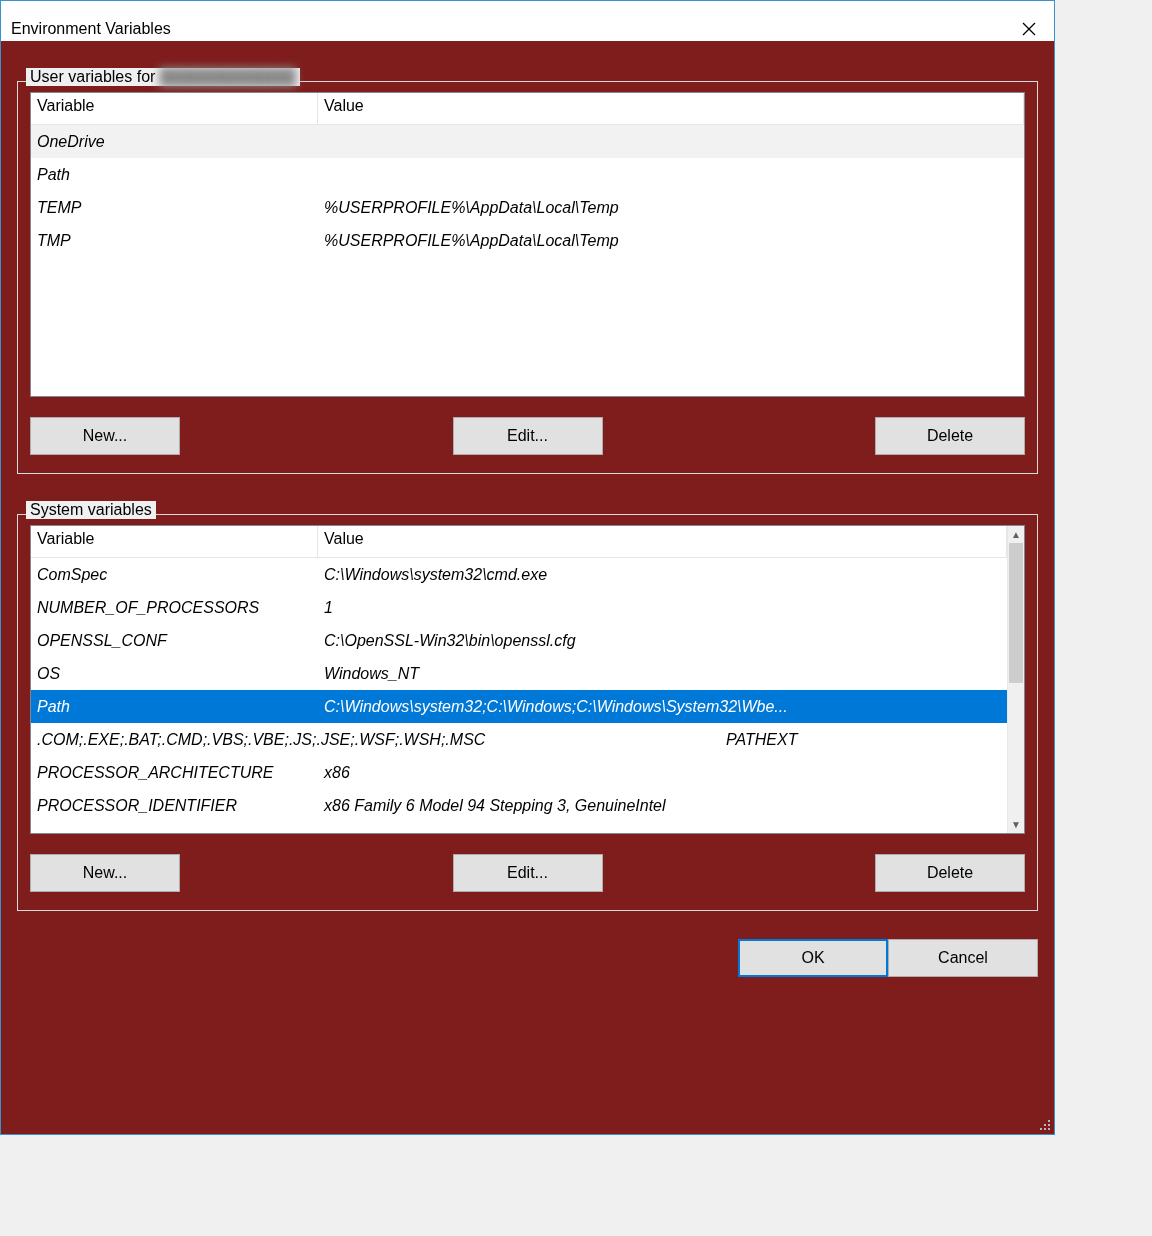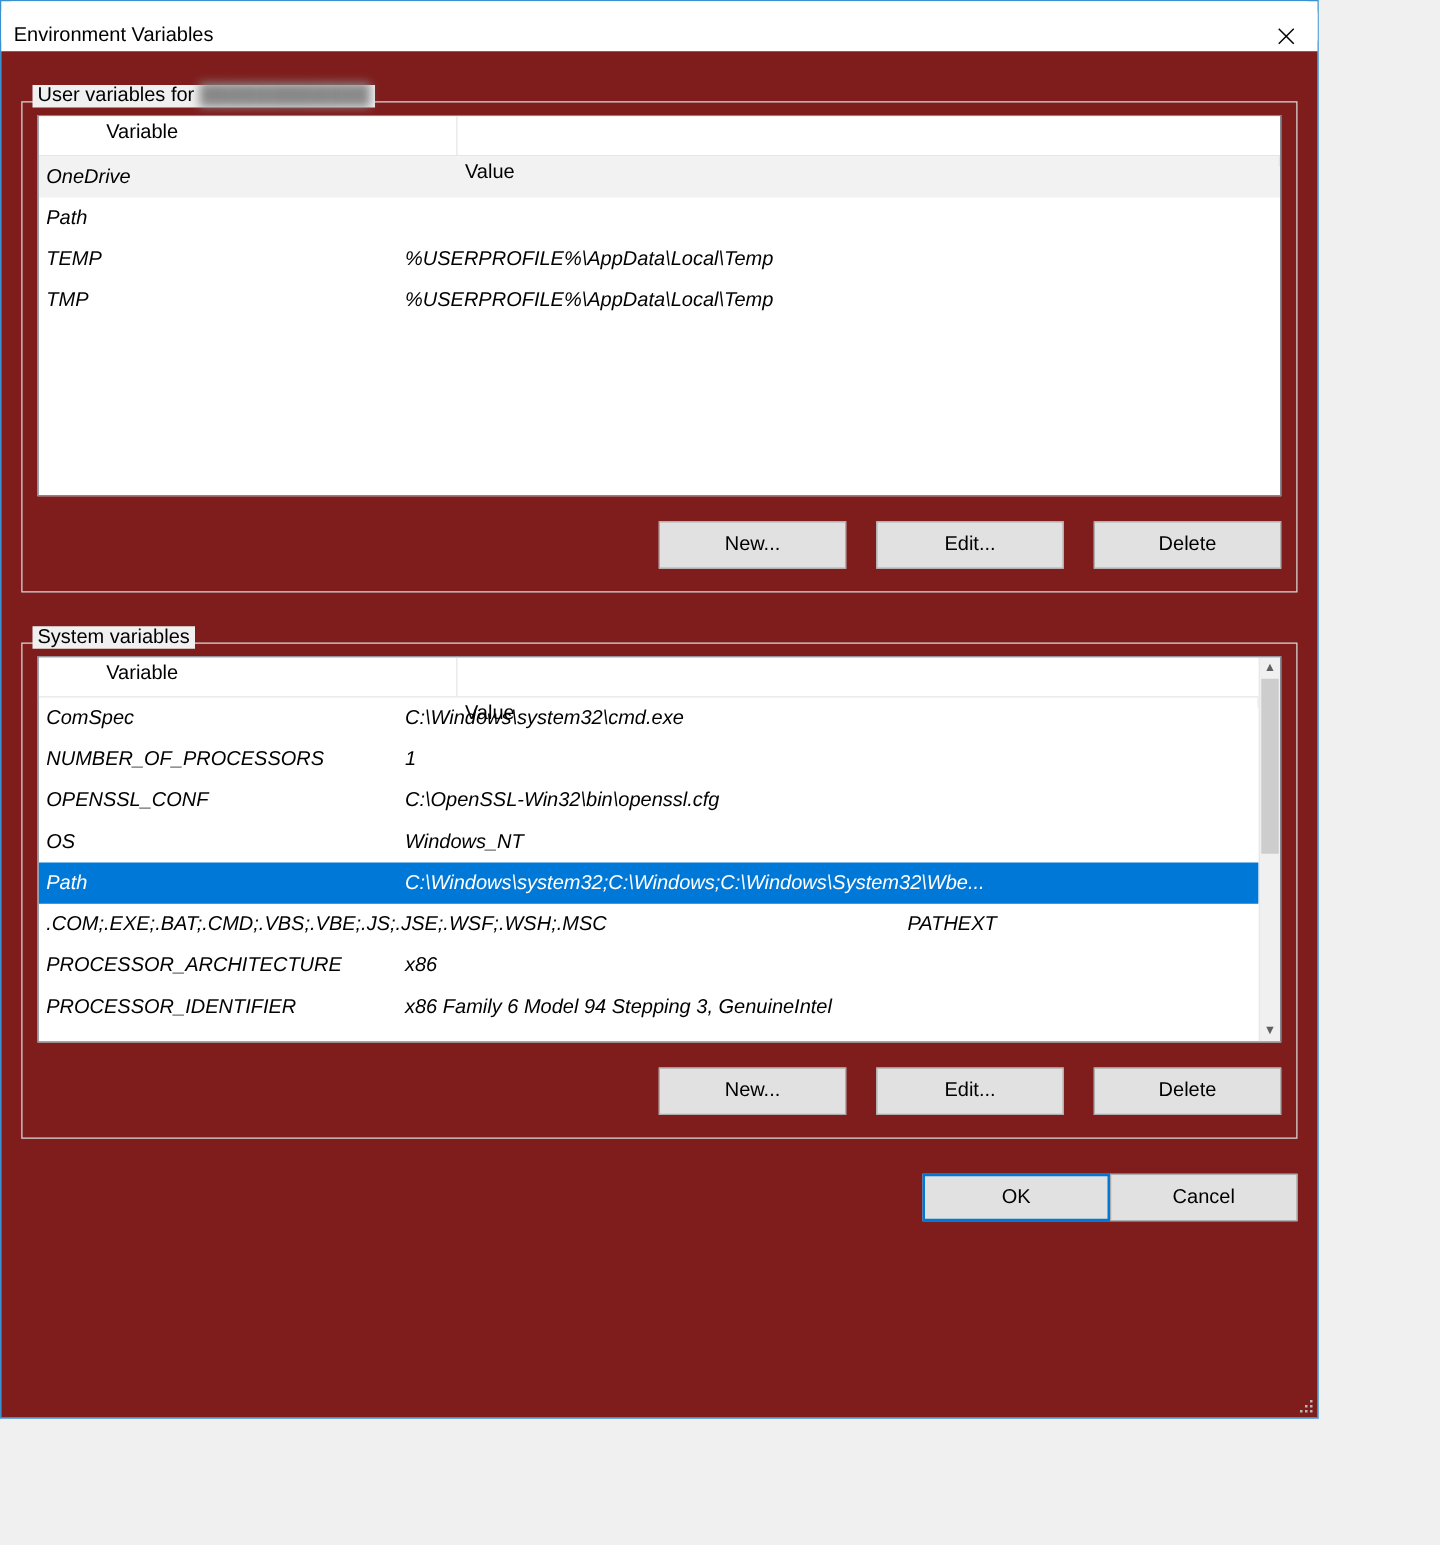--- a/index.html
+++ b/index.html
@@ -19,21 +19,20 @@
       display: flex;
       flex-direction: column;
     }
     .titlebar {
       height: 40px;
       background: #ffffff;
       display: flex;
       align-items: center;
       padding: 15px 2px 0 10px;
       justify-content: space-between;
-      border-radius: 10px;
     }
     .titlebar .title {
       font-size: 16px;
       color: #000;
     }
     .close-btn {
       width: 46px;
       height: 38px;
       display: flex;
       align-items: center;
@@ -85,28 +84,27 @@
       overflow-y: hidden;
     }
     .list.sys .list-inner { right: 17px; }
     .hdr {
       display: flex;
       height: 32px;
       border-bottom: 1px solid #e5e5e5;
       background: #fff;
       font-size: 16px;
       color: #000;
-      padding-left: 48px;
     }
     .hdr .col {
       padding: 4px 6px;
       border-right: 1px solid #e5e5e5;
     }
     .col-var { width: 287px; flex-shrink:0; }
-    .col-val { flex: 1; margin-top: 32px; }
+    .col-val { flex: 1; }
     .row {
       display: flex;
       height: 33px;
       font-size: 16px;
       color: #000;
       align-items: center;
       font-style: italic;
     }
     .row .cell { padding: 2px 6px; overflow: hidden; white-space: nowrap; text-overflow: ellipsis; }
     .row .cell-var { width: 287px; flex-shrink: 0; }
@@ -138,21 +136,21 @@
     .sb-track { flex: 1; position: relative; }
     .sb-thumb {
       position: absolute;
       left: 1px; right: 1px;
       top: 0;
       height: 140px;
       background: #cdcdcd;
     }
     .btn-row {
       display: flex;
-      justify-content: flex-end;
+      justify-content: space-between;
       gap: 24px;
       margin-top: 20px;
     }
     .btn {
       width: 150px;
       height: 38px;
       background: #e1e1e1;
       border: 1px solid #adadad;
       font-size: 16px;
       color: #000;

